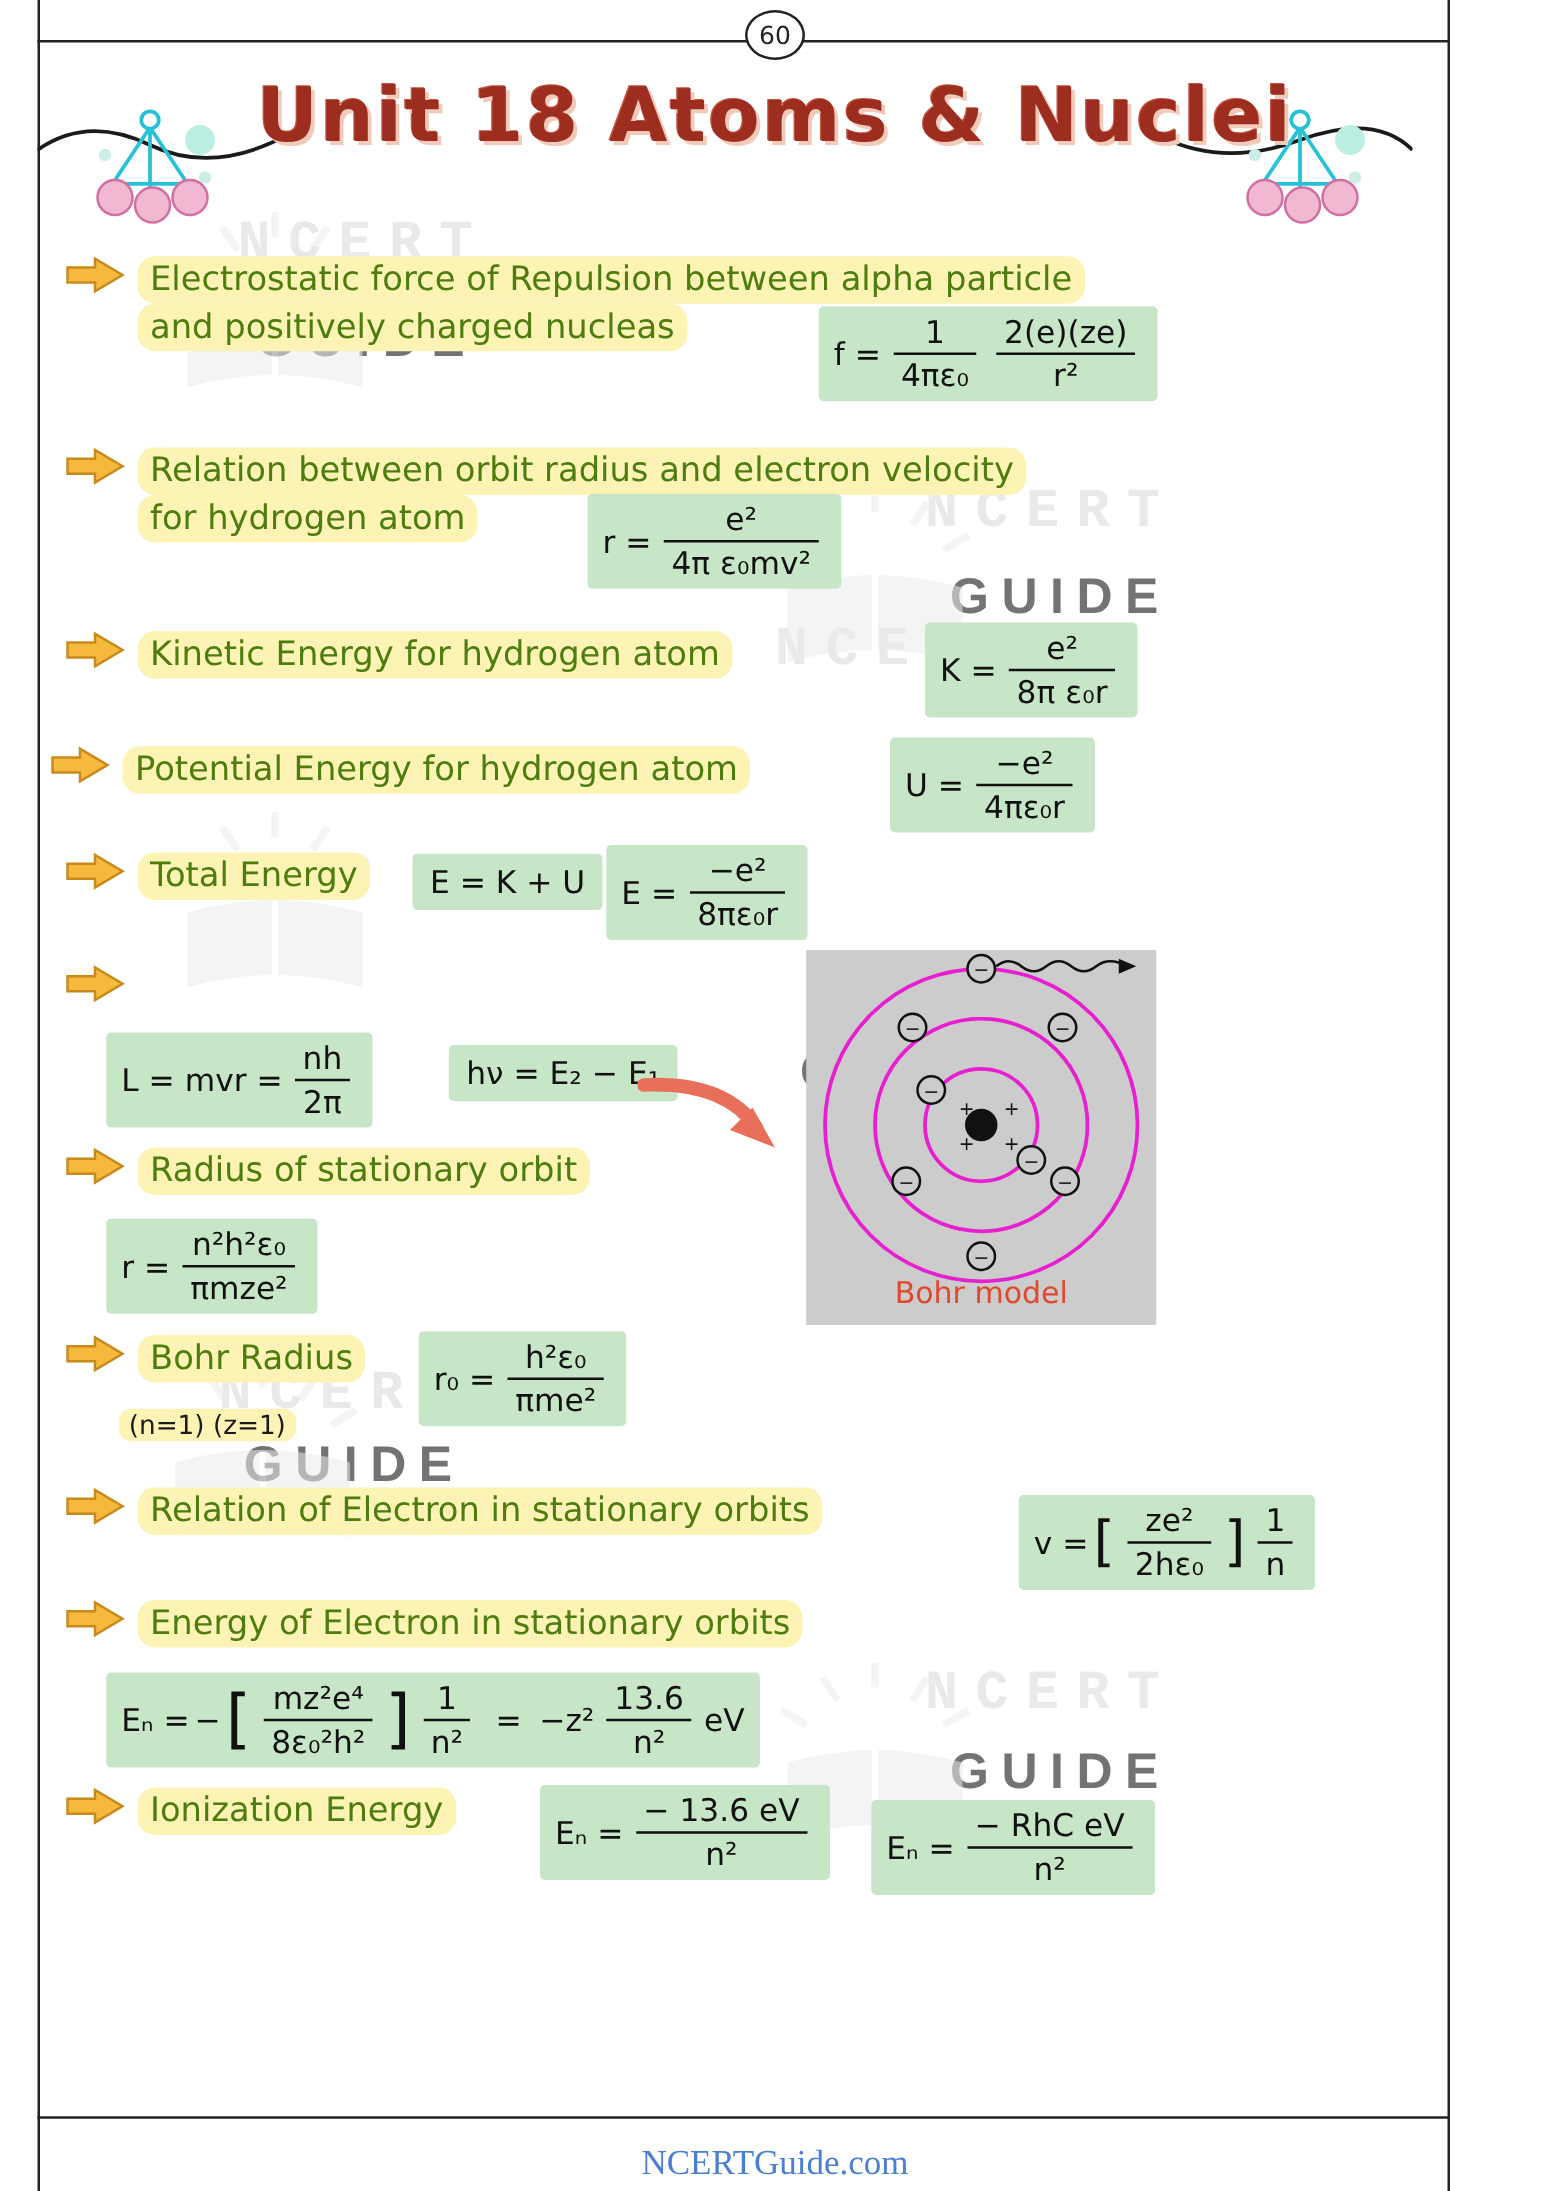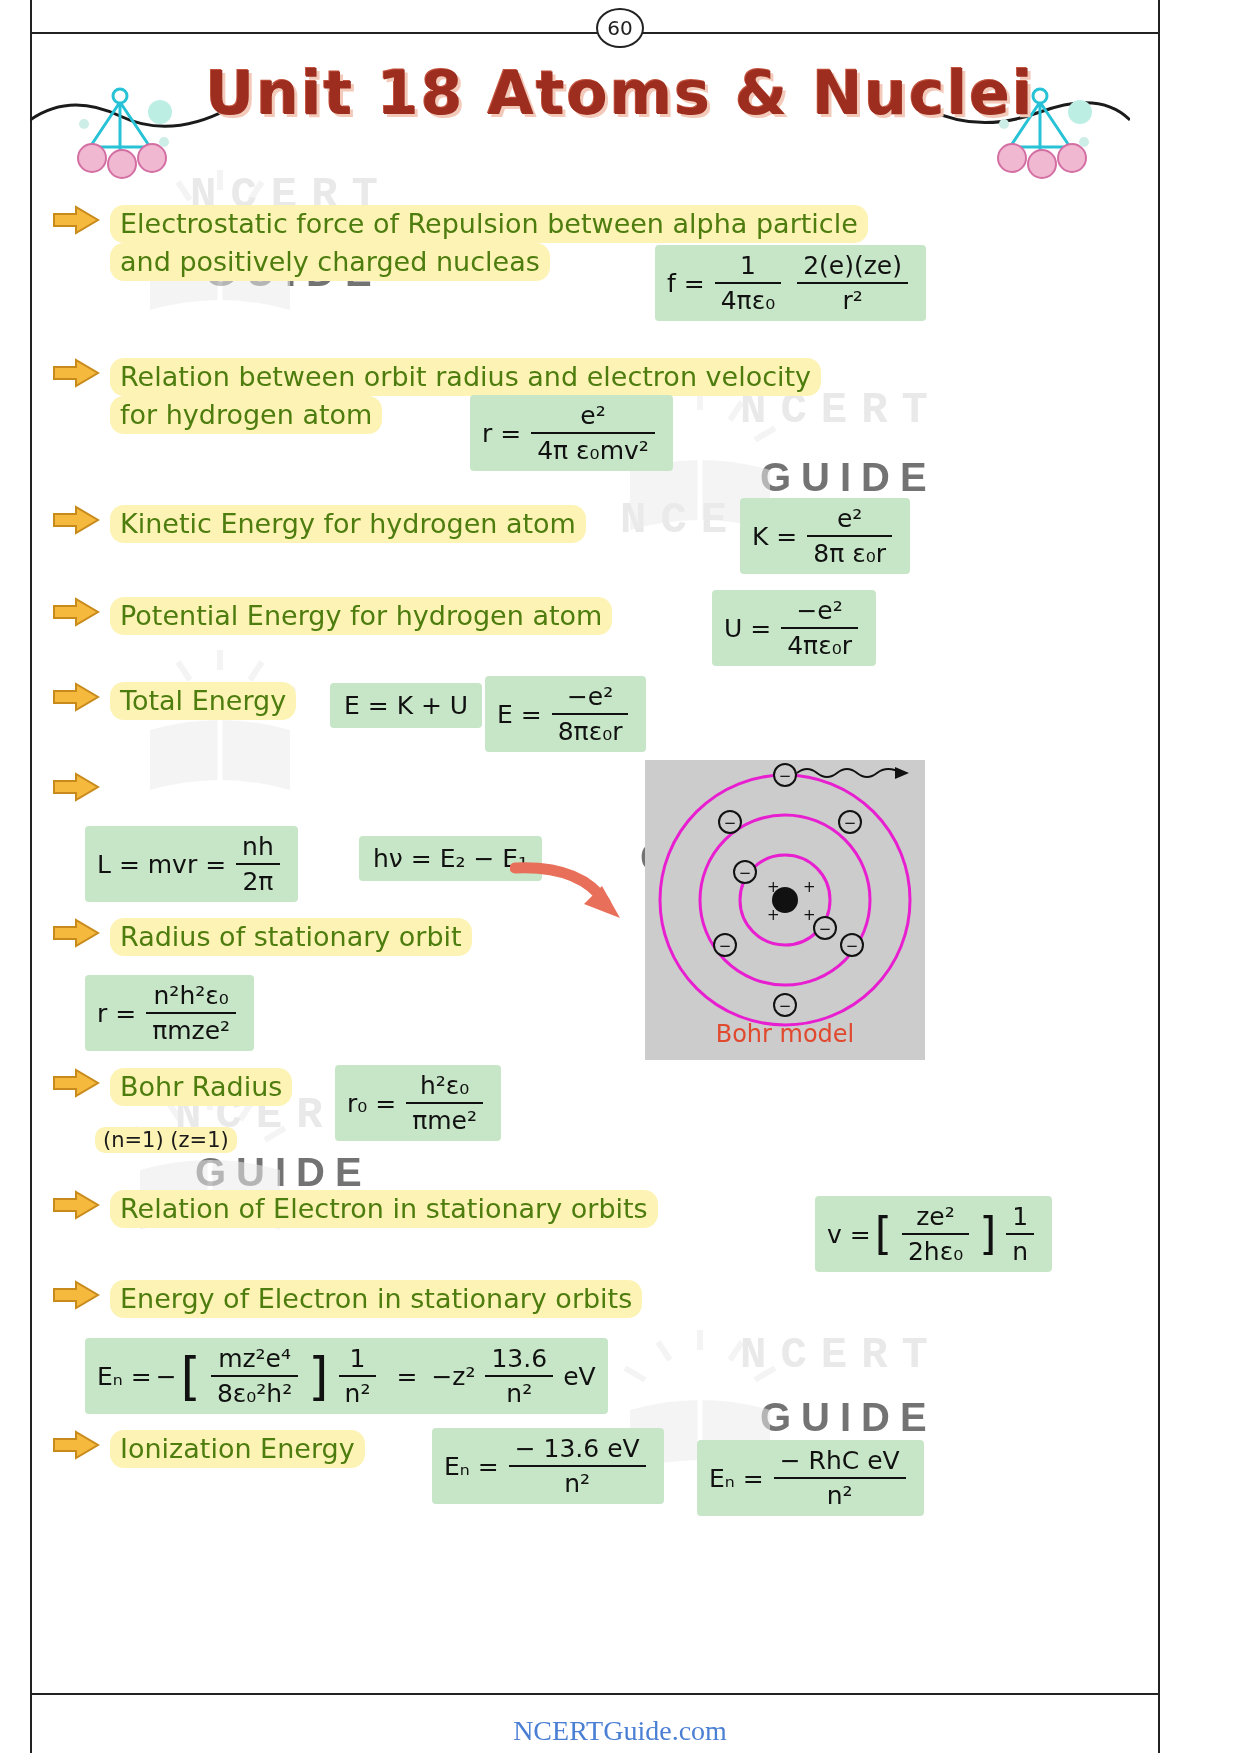--- a/index.html
+++ b/index.html
@@ -229,21 +229,21 @@
     <div class="eqrow">
       <span>K =</span>
       <span class="frac">
         <span class="num">e²</span>
         <span class="den">8π ε₀r</span>
       </span>
     </div>
   </div>
 </div>
 
-<div class="row" style="left:52px;top:597px;">
+<div class="row" style="left:40px;top:597px;">
   <svg class="arrow" viewBox="0 0 48 30">
     <path d="M2 9 L24 9 L24 2 L46 15 L24 28 L24 21 L2 21 Z" fill="#f5b93d" stroke="#c98a1c" stroke-width="2"></path>
   </svg>
   <div style="margin-left:58px;">
     <span class="hl">Potential Energy for hydrogen atom</span>
   </div>
 </div>
 <div class="row" style="left:712px;top:590px;">
   <div class="box">
     <div class="eqrow">

